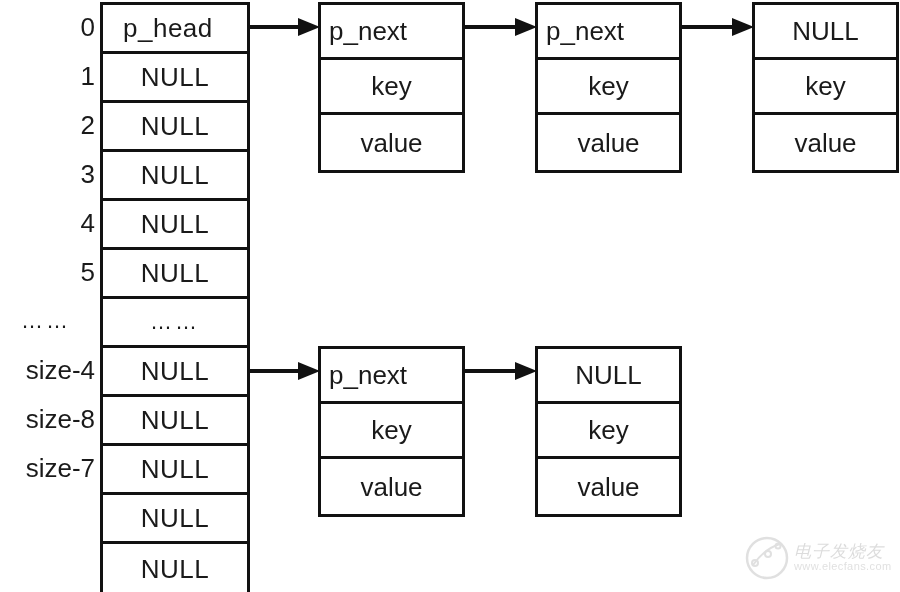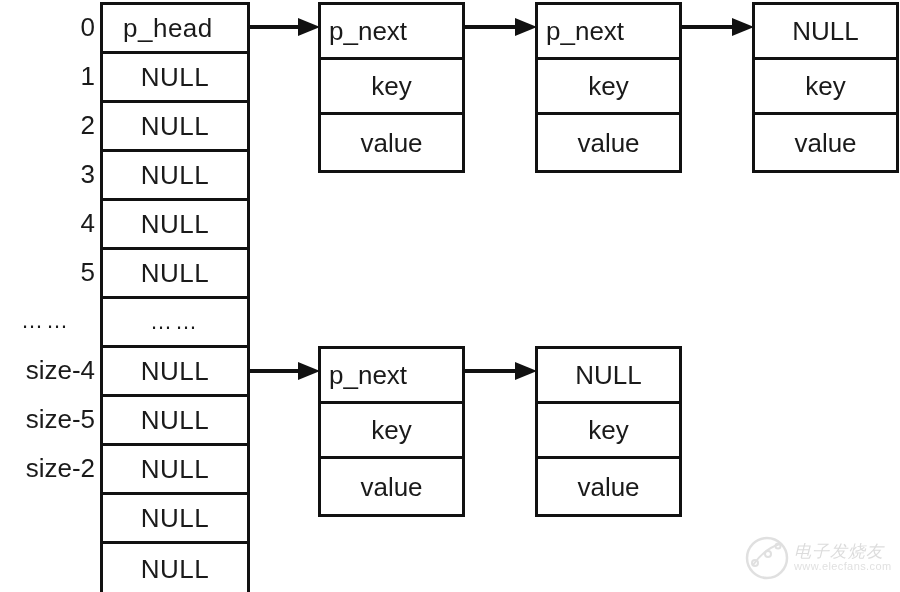--- a/index.html
+++ b/index.html
@@ -191,24 +191,24 @@
     <div class="index-row">
       <span>5</span>
     </div>
     <div class="index-row dots">
       <span>……</span>
     </div>
     <div class="index-row">
       <span>size-4</span>
     </div>
     <div class="index-row">
-      <span>size-5</span>
-    </div>
-    <div class="index-row">
-      <span>size-2</span>
+      <span>size-8</span>
+    </div>
+    <div class="index-row">
+      <span>size-7</span>
     </div>
   </div>
 
   <div class="bucket-array">
     <div class="bucket-row align-left">
       <span class="cell-text">p_head</span>
     </div>
     <div class="bucket-row">
       <span class="cell-text">NULL</span>
     </div>

